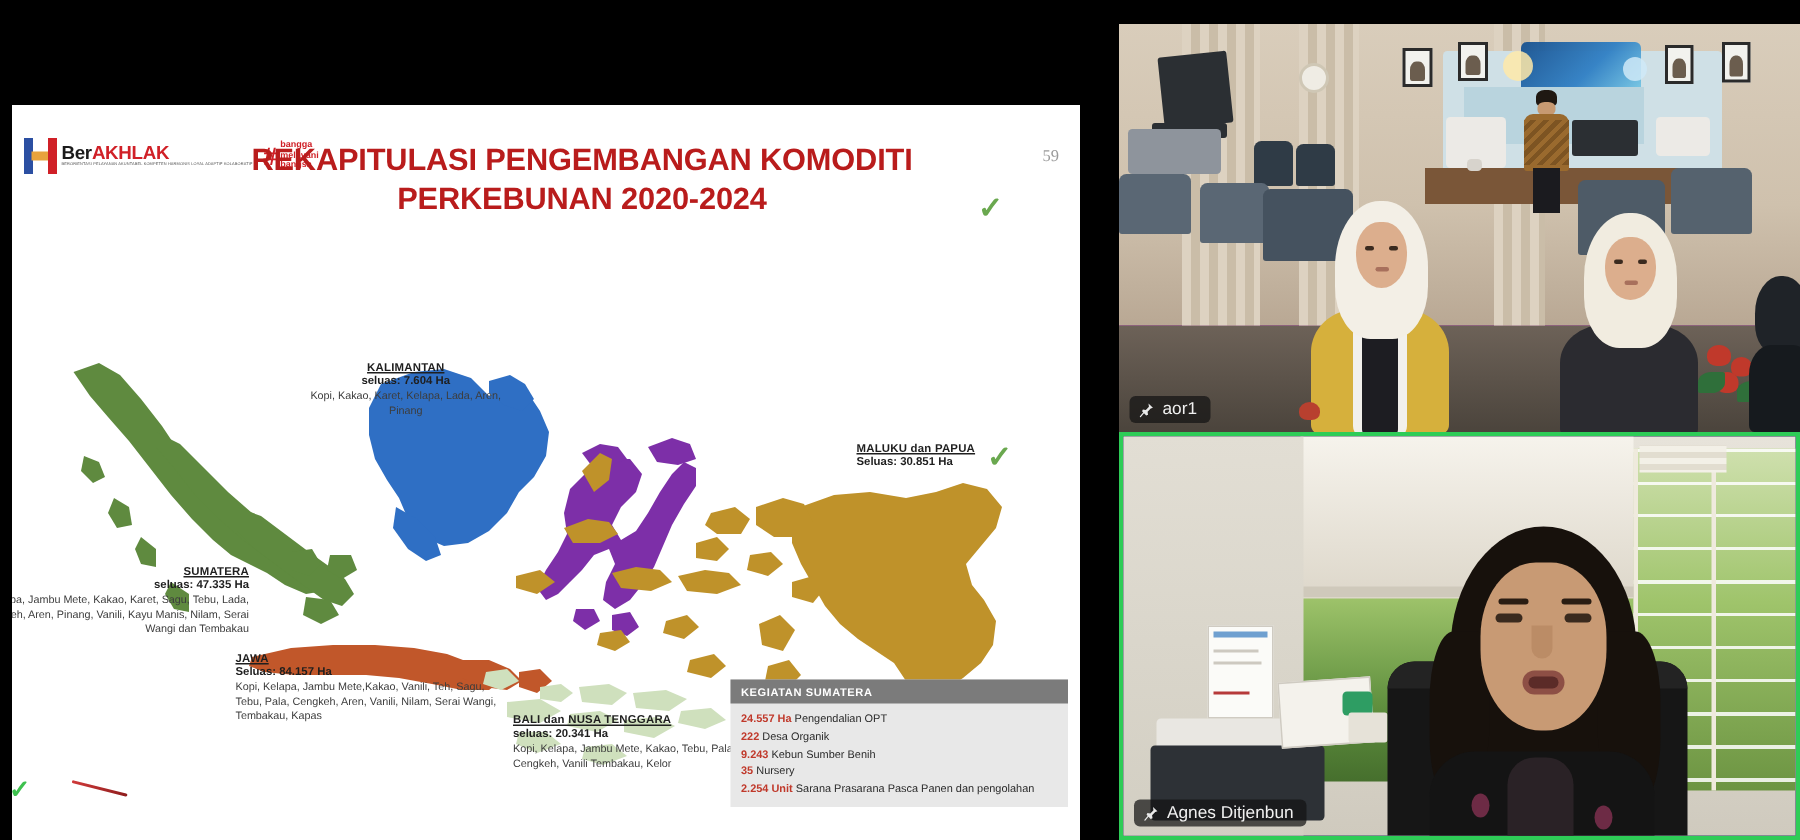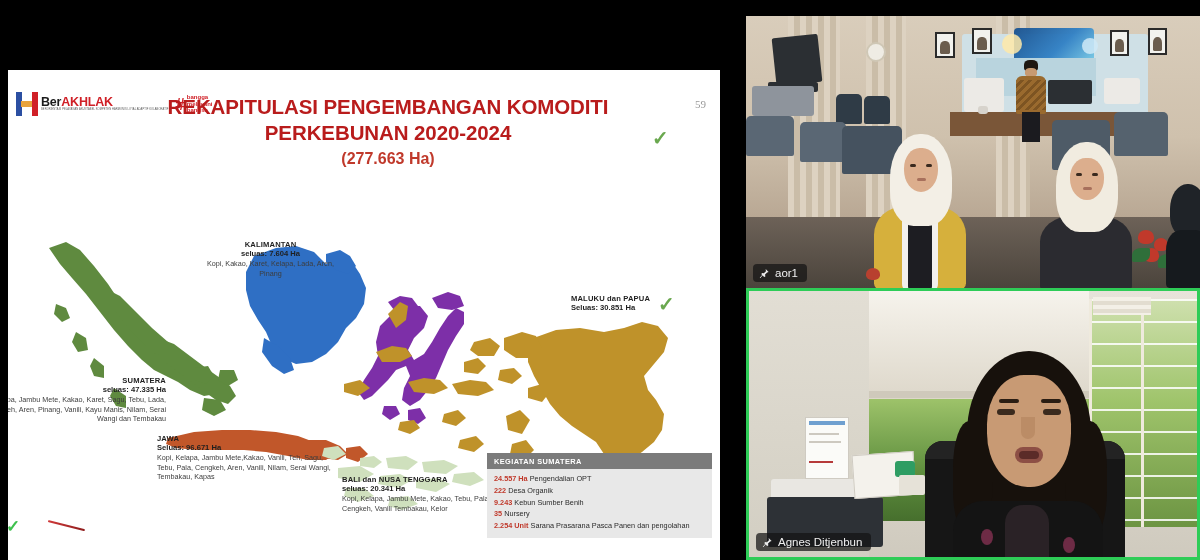--- a/index.html
+++ b/index.html
@@ -58,21 +58,21 @@
   .check-mark { position: absolute; color: #6aa84f; font-size: 20px; font-weight: bold; }
   #check-1 { left: 644px; top: 56px; }
   #check-2 { left: 650px; top: 222px; }
 
   
   #map-wrap { position: absolute; left: 0; top: 0; width: 712px; height: 453px; }
   #map-svg { position: absolute; left: 0; top: 0; width: 712px; height: 453px; }
 
   
   .region-label { position: absolute; color: #1f1f1f; }
-  .region-label .rl-name { font-size: 7.6px; font-weight: bold; letter-spacing: 0.15px; }
+  .region-label .rl-name { font-size: 7.6px; font-weight: bold; letter-spacing: 0.15px; text-decoration: underline; }
   .region-label .rl-area { font-size: 7.6px; font-weight: bold; }
   .region-label .rl-comm { font-size: 7.2px; color: #3d3d3d; line-height: 1.32; margin-top: 1px; }
   .ta-r { text-align: right; }
   .ta-c { text-align: center; }
   .ta-l { text-align: left; }
 
   #lbl-sumatera { left: -42px; top: 306px; width: 200px; }
   #lbl-kalimantan { left: 195px; top: 170px; width: 135px; }
   #lbl-sulawesi { left: 357px; top: 180px; width: 165px; }
   #lbl-maluku { left: 563px; top: 224px; width: 150px; }
@@ -194,21 +194,20 @@
           <div class="bg-lines">
             <div>bangga</div>
             <div>melayani</div>
             <div>bangsa</div>
           </div>
         </div>
       </div>
 
       <div id="slide-number">59</div>
       <div id="slide-title">REKAPITULASI PENGEMBANGAN KOMODITI PERKEBUNAN 2020-2024</div>
-      <div id="slide-subtitle">(277.663 Ha)</div>
 
       <div id="check-1" class="check-mark">✓</div>
       <div id="check-2" class="check-mark">✓</div>
 
       <div id="map-wrap">
         <svg id="map-svg" viewBox="0 0 712 453" xmlns="http://www.w3.org/2000/svg">
 
           <g>
             <path fill="#5f8a3f" d="M41,178 L58,172 L72,180 L86,196 L100,214 L112,232 L126,248 L140,262 L152,272
               L166,282 L180,292 L192,300 L206,308 L214,316 L208,324 L196,326 L182,320 L170,312 L158,306
@@ -303,21 +302,21 @@
       </div>
 
 
       <div class="region-label ta-l" id="lbl-maluku">
         <div class="rl-name">MALUKU dan PAPUA</div>
         <div class="rl-area">Seluas: 30.851 Ha</div>
       </div>
 
       <div class="region-label ta-l" id="lbl-jawa">
         <div class="rl-name">JAWA</div>
-        <div class="rl-area">Seluas: 96.671 Ha</div>
+        <div class="rl-area">Seluas: 84.157 Ha</div>
         <div class="rl-comm">Kopi, Kelapa, Jambu Mete,Kakao, Vanili, Teh, Sagu, Tebu, Pala, Cengkeh, Aren, Vanili, Nilam, Serai Wangi, Tembakau, Kapas</div>
       </div>
 
       <div class="region-label ta-l" id="lbl-bali">
         <div class="rl-name">BALI dan NUSA TENGGARA</div>
         <div class="rl-area">seluas: 20.341 Ha</div>
         <div class="rl-comm">Kopi, Kelapa, Jambu Mete, Kakao, Tebu, Pala, Cengkeh, Vanili Tembakau, Kelor</div>
       </div>
 
       <div id="kegiatan">

